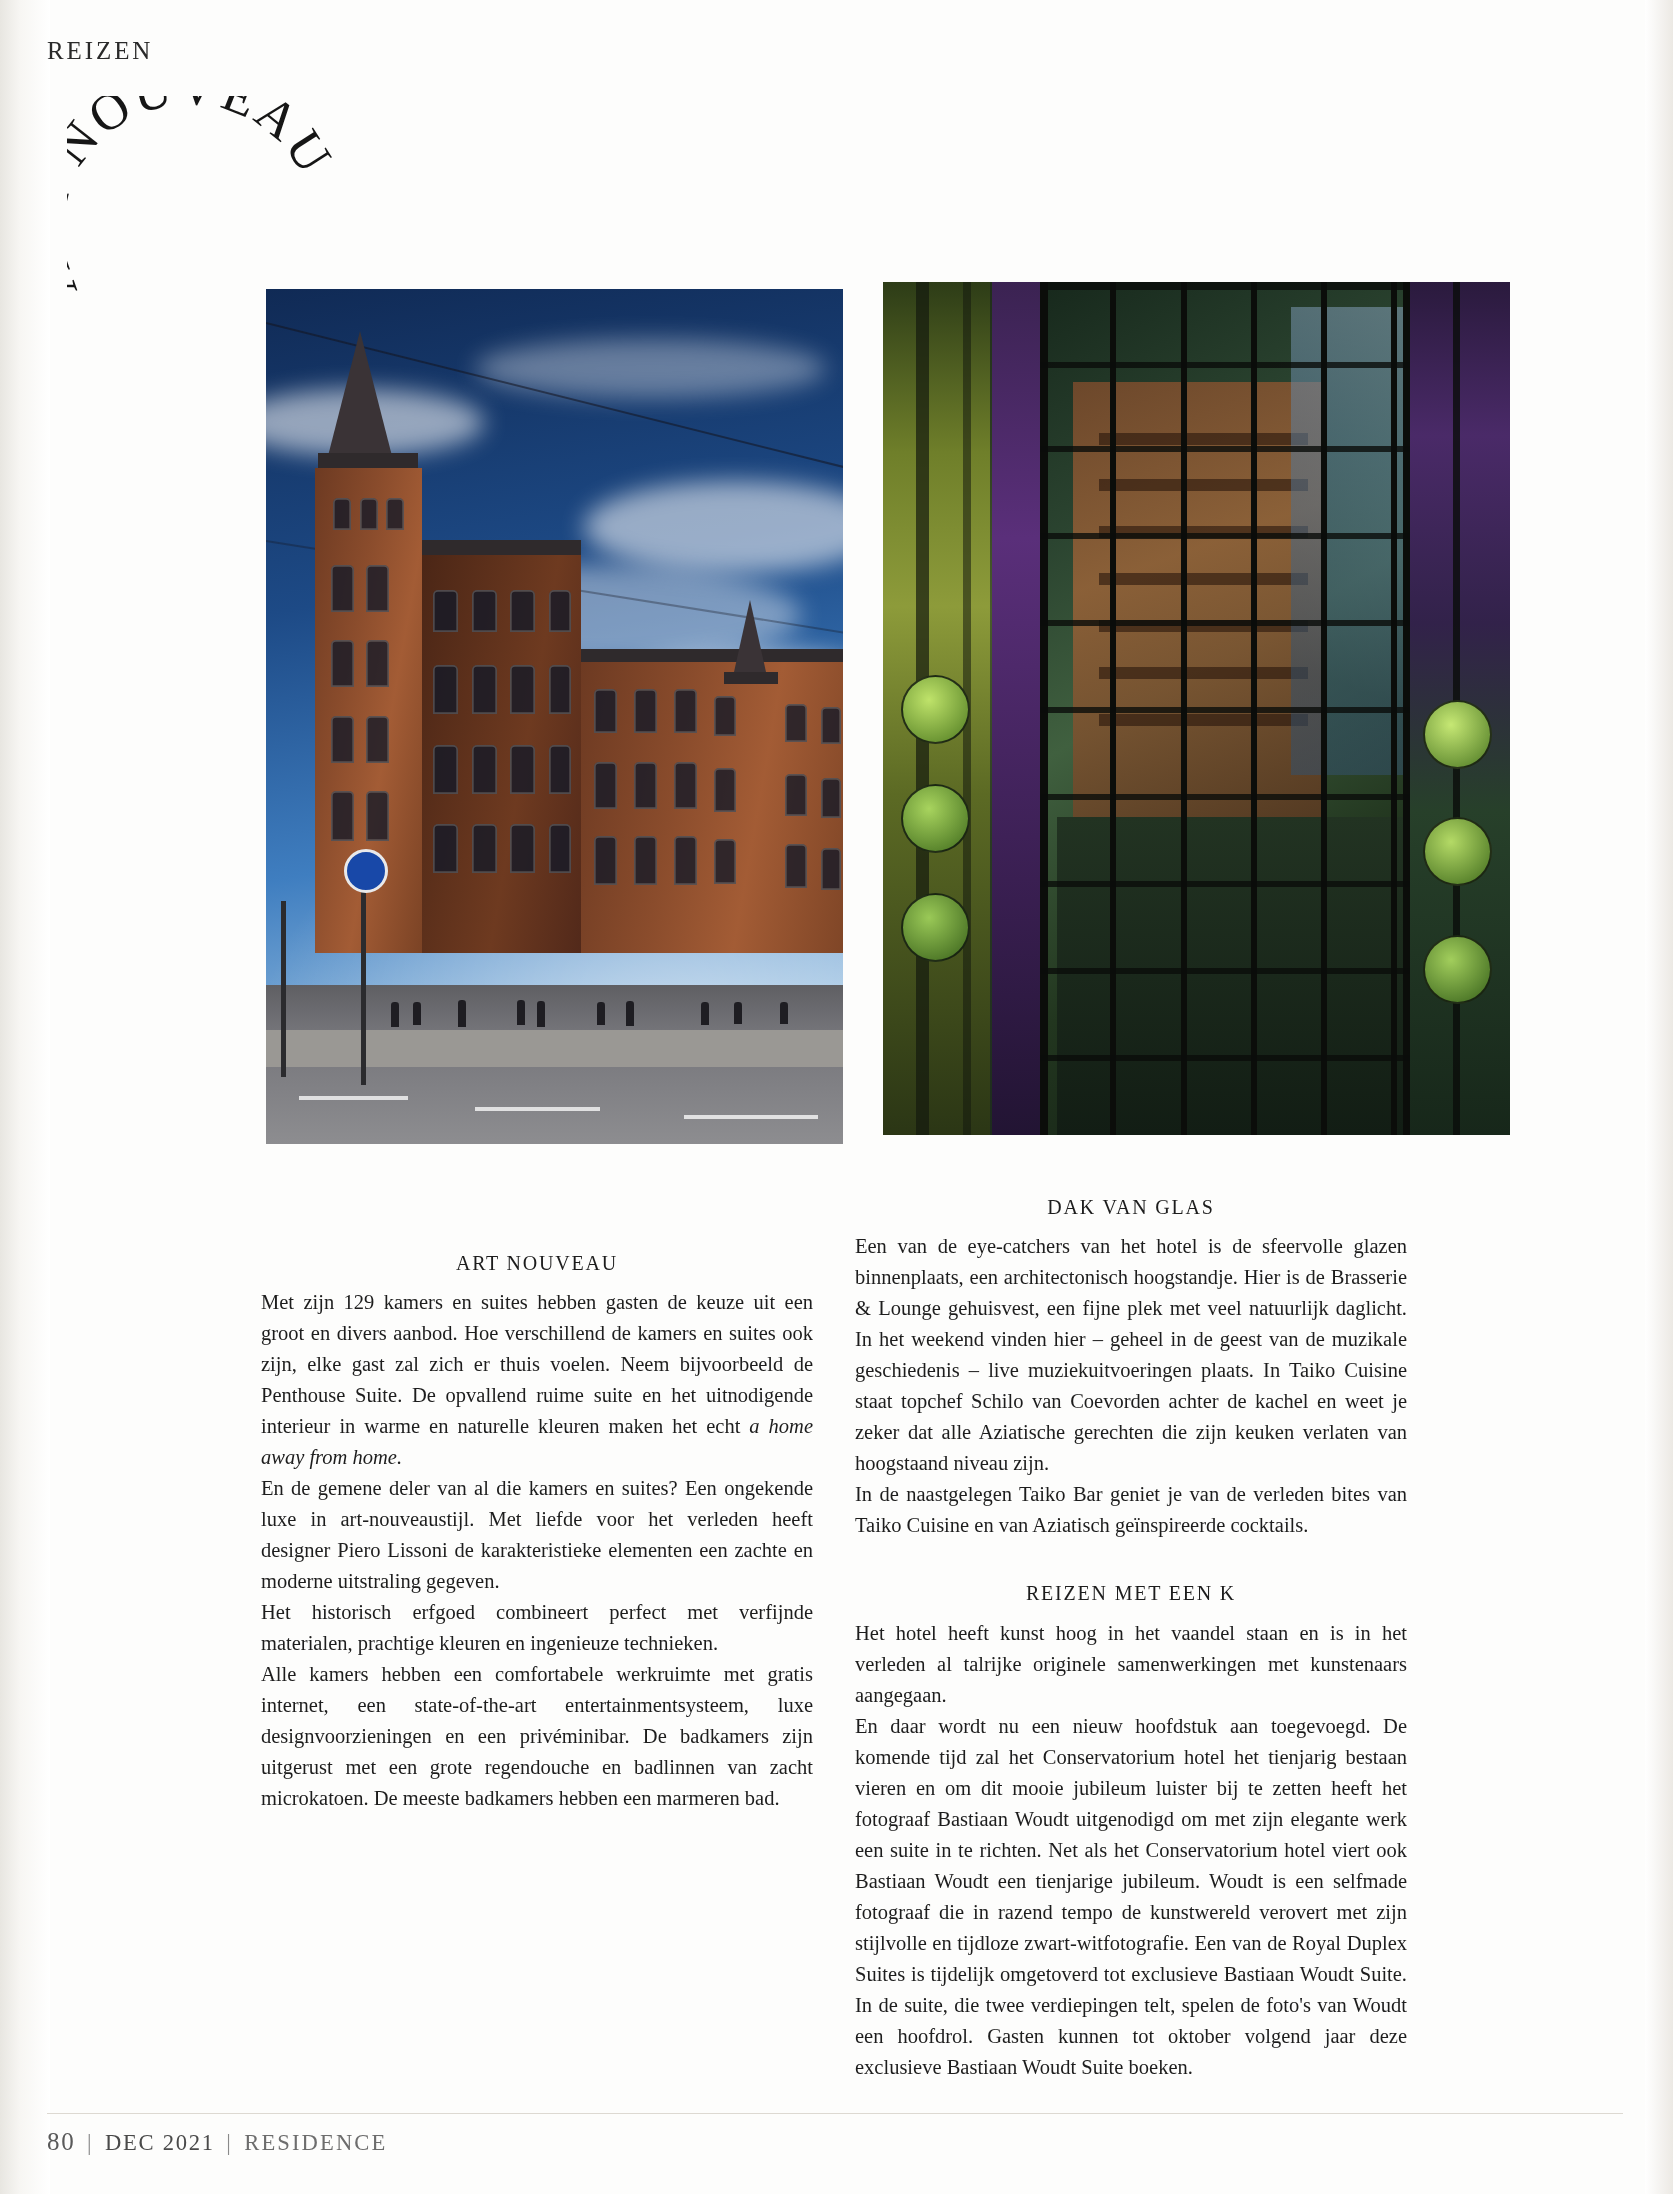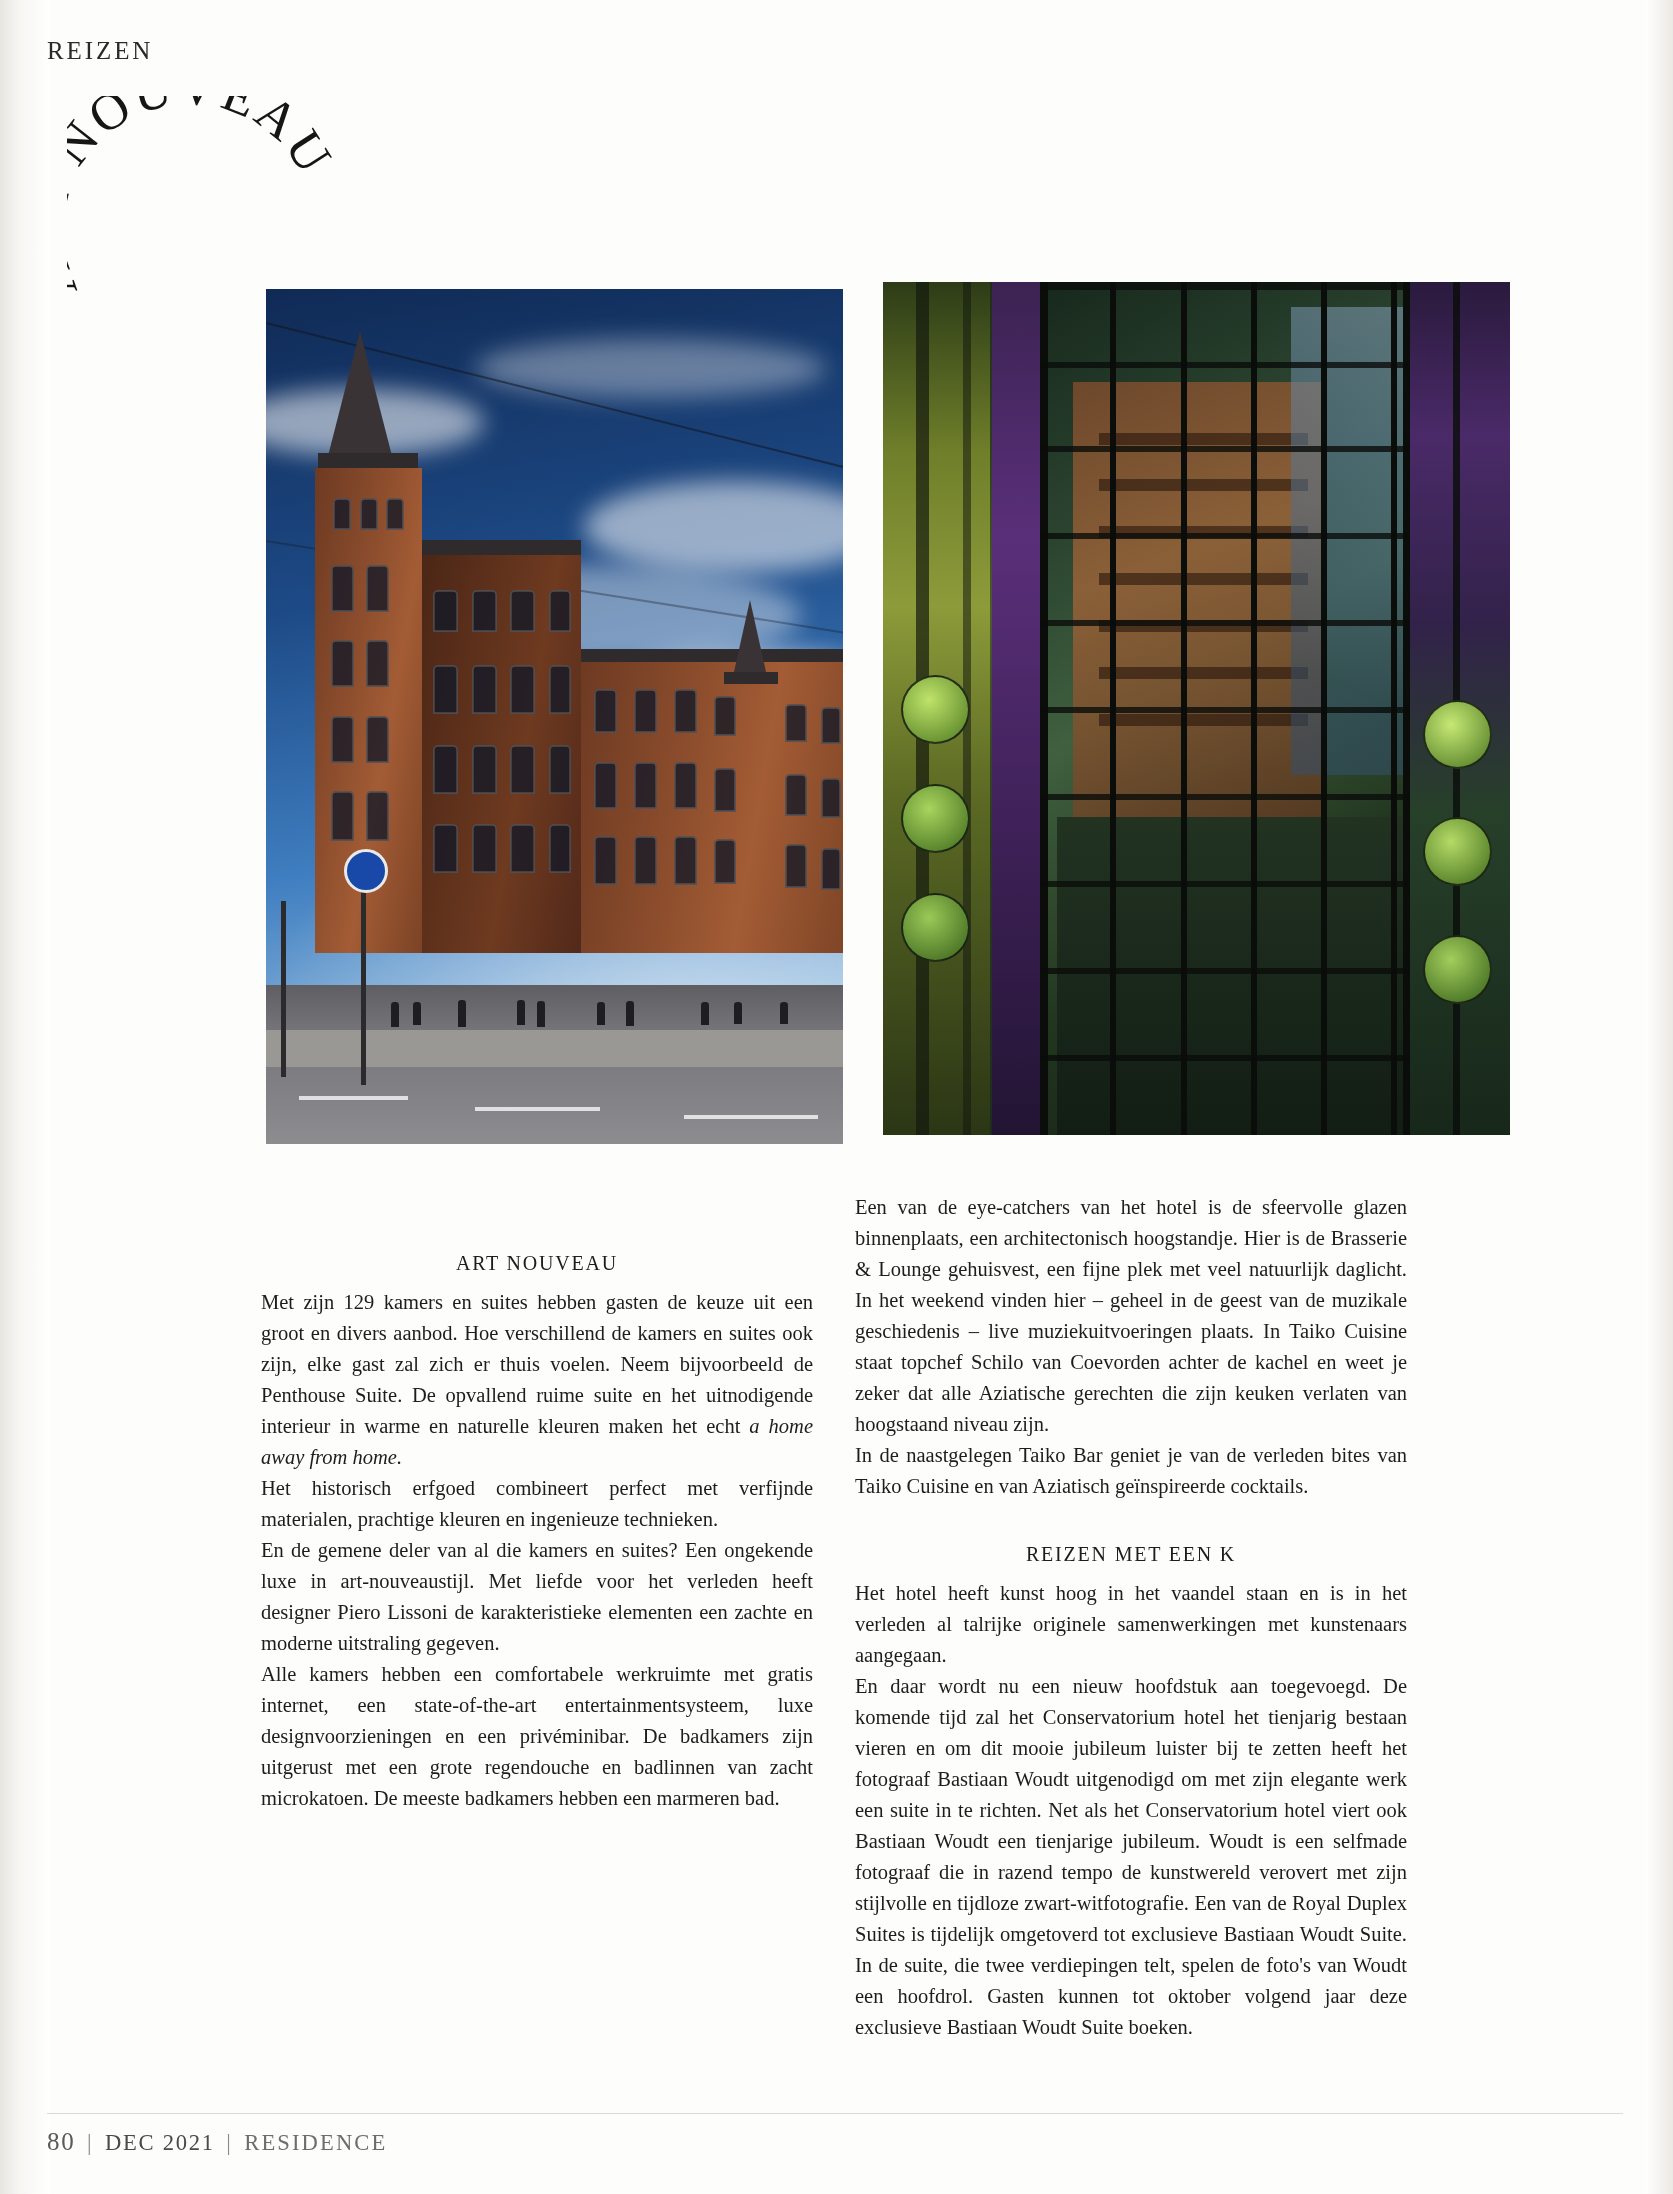--- a/index.html
+++ b/index.html
@@ -404,26 +404,27 @@
     <div class="halfdisc" style="right:18.4px; top:418px; background:radial-gradient(circle at 40% 35%, #c6e874, #4a7622);"></div>
     <div class="halfdisc" style="right:18.4px; top:535px; background:radial-gradient(circle at 40% 35%, #b4da66, #3f6a1c);"></div>
     <div class="halfdisc" style="right:18.4px; top:653px; background:radial-gradient(circle at 40% 35%, #a2ce5c, #36601a);"></div>
   </div>
 
   <div class="col col-left">
 
     <div class="subhead">ART NOUVEAU</div>
 
     <p><span>Met zijn 129 kamers en suites hebben gasten de keuze uit een groot en divers aanbod. Hoe verschillend de kamers en suites ook zijn, elke gast zal zich er thuis voelen. Neem bijvoorbeeld de Penthouse Suite. De opvallend ruime suite en het uitnodigende interieur in warme en naturelle kleuren maken het echt </span><em>a home away from home.</em></p>
+    <p>En de gemene deler van al die kamers en suites? Een ongekende luxe in art-nouveaustijl. Met liefde voor het verleden heeft designer Piero Lissoni de karakteristieke elementen een zachte en moderne uitstraling gegeven.</p>
     <p>Het historisch erfgoed combineert perfect met verfijnde materialen, prachtige kleuren en ingenieuze technieken.</p>
-    <p>En de gemene deler van al die kamers en suites? Een ongekende luxe in art-nouveaustijl. Met liefde voor het verleden heeft designer Piero Lissoni de karakteristieke elementen een zachte en moderne uitstraling gegeven.</p>
     <p>Alle kamers hebben een comfortabele werkruimte met gratis internet, een state-of-the-art entertainmentsysteem, luxe designvoorzieningen en een privéminibar. De badkamers zijn uitgerust met een grote regendouche en badlinnen van zacht microkatoen. De meeste badkamers hebben een marmeren bad.</p>
   </div>
 
   <div class="col col-right">
+    <div class="subhead" style="margin-top:0;">DAK VAN GLAS</div>
     <p>Een van de eye-catchers van het hotel is de sfeervolle glazen binnenplaats, een architectonisch hoogstandje. Hier is de Brasserie &amp; Lounge gehuisvest, een fijne plek met veel natuurlijk daglicht. In het weekend vinden hier – geheel in de geest van de muzikale geschiedenis – live muziekuitvoeringen plaats. In Taiko Cuisine staat topchef Schilo van Coevorden achter de kachel en weet je zeker dat alle Aziatische gerechten die zijn keuken verlaten van hoogstaand niveau zijn.</p>
     <p>In de naastgelegen Taiko Bar geniet je van de verleden bites van Taiko Cuisine en van Aziatisch geïnspireerde cocktails.</p>
 
     <div class="subhead">REIZEN MET EEN K</div>
     <p>Het hotel heeft kunst hoog in het vaandel staan en is in het verleden al talrijke originele samenwerkingen met kunstenaars aangegaan.</p>
     <p>En daar wordt nu een nieuw hoofdstuk aan toegevoegd. De komende tijd zal het Conservatorium hotel het tienjarig bestaan vieren en om dit mooie jubileum luister bij te zetten heeft het fotograaf Bastiaan Woudt uitgenodigd om met zijn elegante werk een suite in te richten. Net als het Conservatorium hotel viert ook Bastiaan Woudt een tienjarige jubileum. Woudt is een selfmade fotograaf die in razend tempo de kunstwereld verovert met zijn stijlvolle en tijdloze zwart-witfotografie. Een van de Royal Duplex Suites is tijdelijk omgetoverd tot exclusieve Bastiaan Woudt Suite. In de suite, die twee verdiepingen telt, spelen de foto's van Woudt een hoofdrol. Gasten kunnen tot oktober volgend jaar deze exclusieve Bastiaan Woudt Suite boeken.</p>
   </div>
 
   <div class="rule"></div>
 

